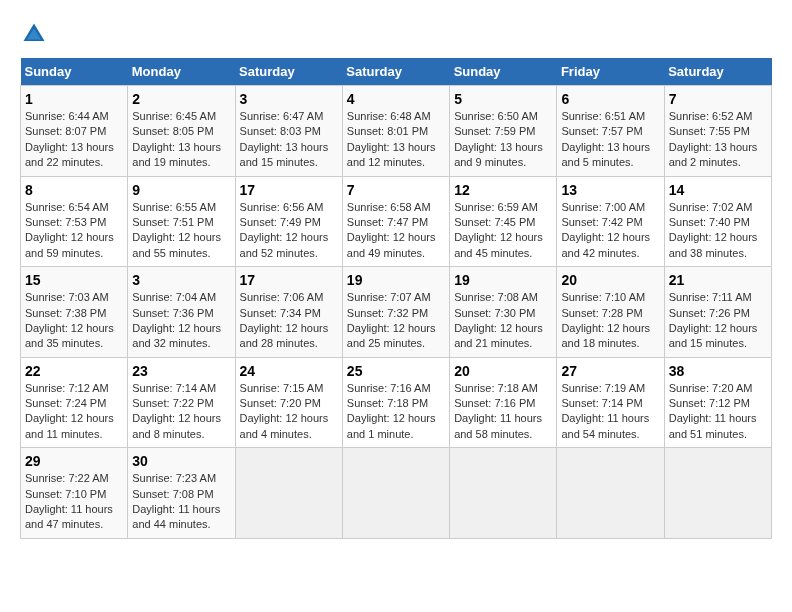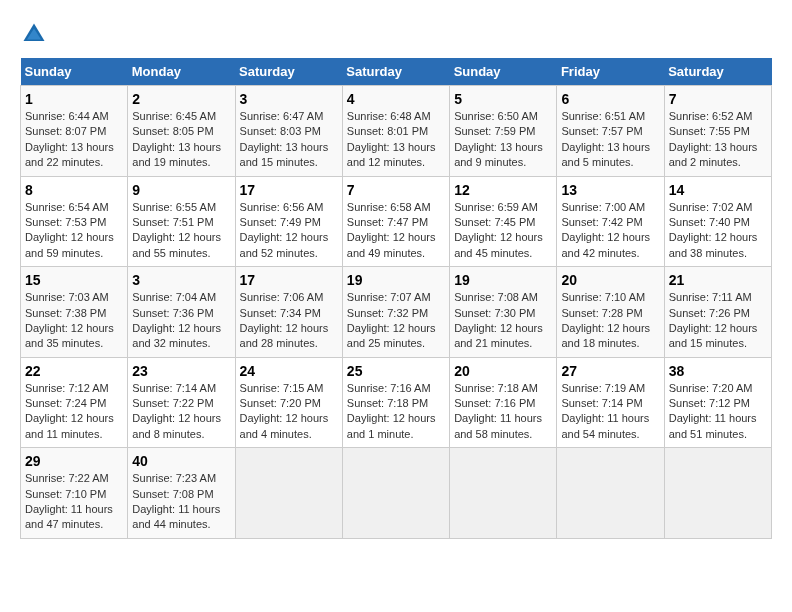--- a/index.html
+++ b/index.html
@@ -240,21 +240,21 @@
           <span class="day-num">38</span>
           <div class="day-info">Sunrise: 7:20 AM<br>Sunset: 7:12 PM<br>Daylight: 11 hours<br>and 51 minutes.</div>
         </td>
       </tr>
       <tr>
         <td>
           <span class="day-num">29</span>
           <div class="day-info">Sunrise: 7:22 AM<br>Sunset: 7:10 PM<br>Daylight: 11 hours<br>and 47 minutes.</div>
         </td>
         <td>
-          <span class="day-num">40</span>
+          <span class="day-num">30</span>
           <div class="day-info">Sunrise: 7:23 AM<br>Sunset: 7:08 PM<br>Daylight: 11 hours<br>and 44 minutes.</div>
         </td>
         <td class="empty-cell"></td>
         <td class="empty-cell"></td>
         <td class="empty-cell"></td>
         <td class="empty-cell"></td>
         <td class="empty-cell"></td>
       </tr>
     </tbody>
 </table>

